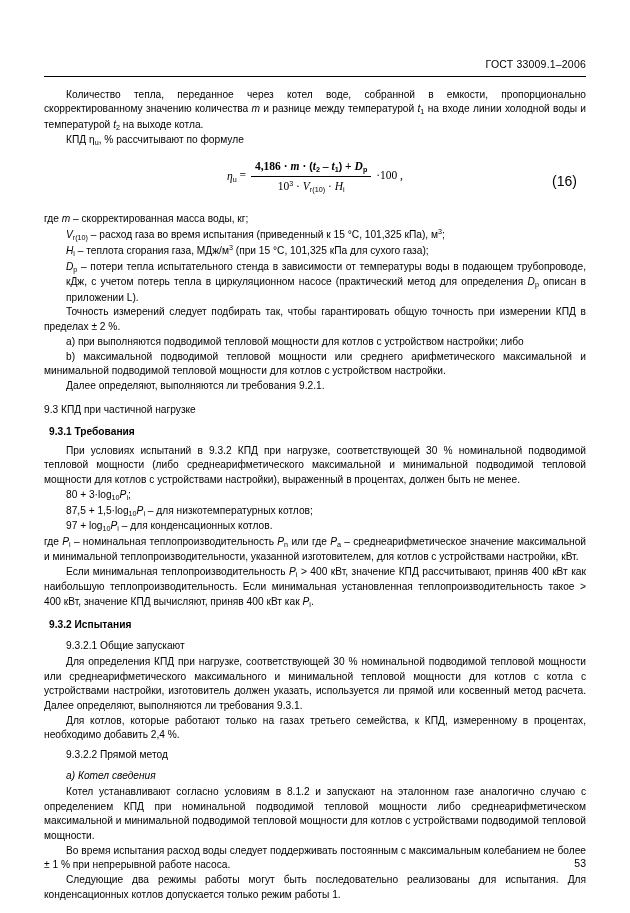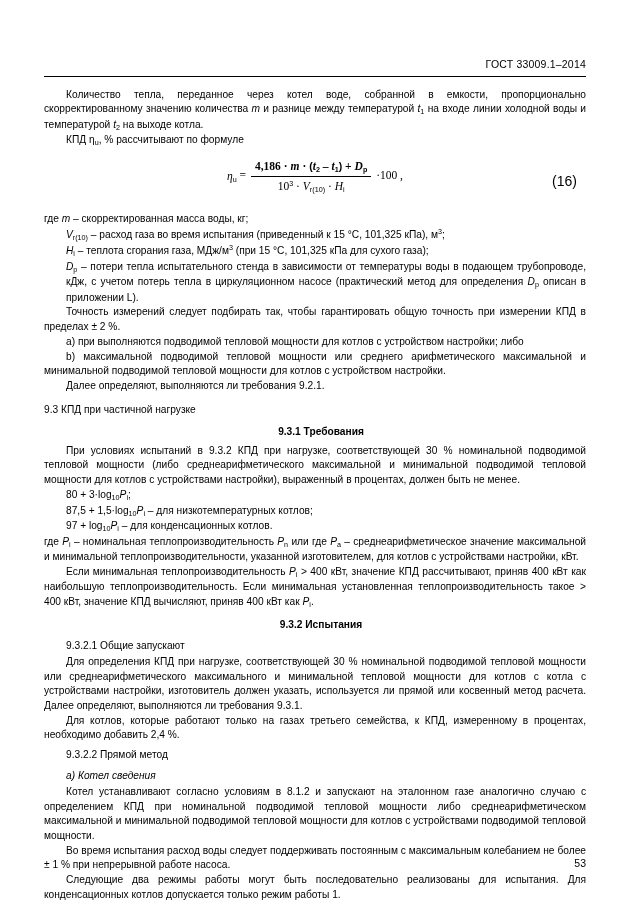--- a/index.html
+++ b/index.html
@@ -58,23 +58,23 @@
     text-indent: 0;
   }
   .sec-head {
     font-weight: normal;
     margin: 9px 0 5px 0;
     text-indent: 0;
     text-align: left;
   }
   .sub-head {
     font-weight: bold;
-    margin: 8px 0 4px 12px;
-    text-indent: 0;
-    text-align: center;
+    margin: 8px 0 4px 5px;
+    text-indent: 0;
+    text-align: left;
   }
   .plain-head {
     margin: 6px 0 2px 0;
     text-indent: 22px;
     text-align: left;
   }
   .italic { font-style: italic; }
   .formula-row {
     position: relative;
     margin: 9px 0 8px 0;
@@ -143,21 +143,21 @@
     right: 44px;
     bottom: 44px;
     font-size: 10.5px;
   }
 </style>
 </head>
 <body>
 
 <div class="page">
 
-  <div class="header">ГОСТ 33009.1–2014</div>
+  <div class="header">ГОСТ 33009.1–2006</div>
   <div class="header-rule"></div>
 
   <div class="content">
 
     <p class="ind">
       Количество тепла, переданное через котел воде, собранной в емкости, пропорционально скорректированному значению количества <span class="italic">m</span> и разнице между температурой <span class="italic">t</span><sub>1</sub> на входе линии холодной воды и температурой <span class="italic">t</span><sub>2</sub> на выходе котла.
     </p>
 
     <p class="ind">
       КПД η<sub>u</sub>, % рассчитывают по формуле

